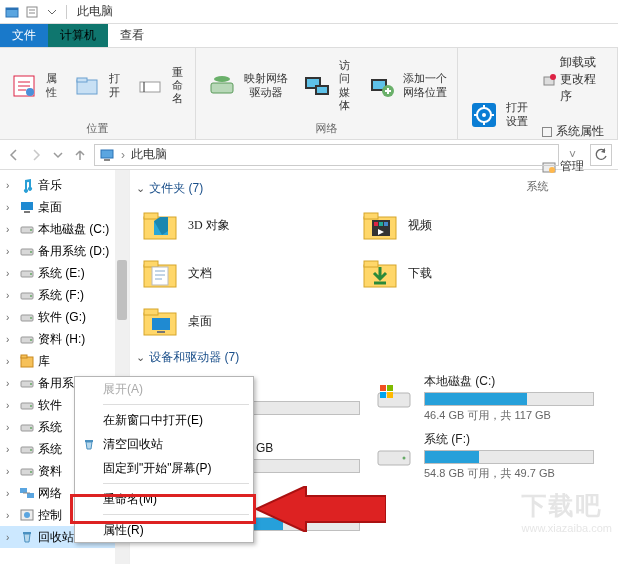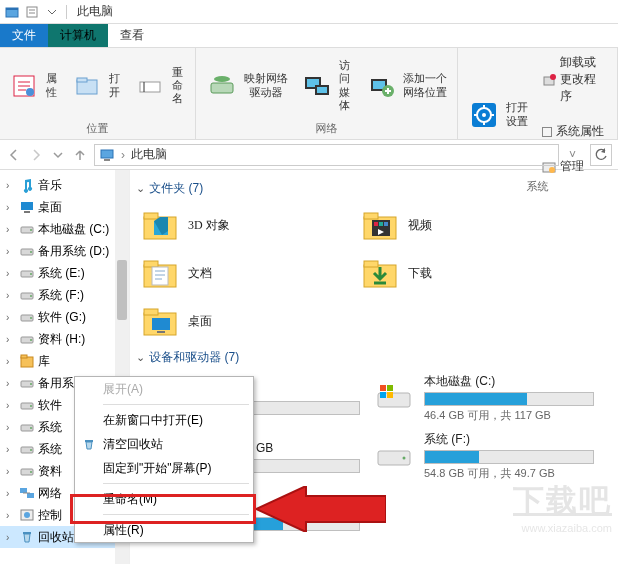--- a/index.html
+++ b/index.html
@@ -75,21 +75,21 @@
 .ctxmenu .mi.disabled { color: #aaa; cursor: default; }
 .ctxmenu .mi .miicon { position: absolute; left: 6px; width: 16px; height: 16px; display: inline-flex; align-items: center; justify-content: center; }
 .ctxmenu .sep { height: 1px; background: #ddd; margin: 3px 4px 3px 28px; }
 
 
 .hlbox { position: absolute; left: 70px; top: 494px; width: 186px; height: 30px; border: 3px solid #d22; z-index: 60; pointer-events: none; }
 .arrowwrap { position: absolute; left: 256px; top: 486px; z-index: 60; pointer-events: none; }
 
 
 .wm { position: absolute; right: 6px; bottom: 30px; opacity: 0.25; pointer-events: none; }
-.wm .big { font-size: 31px; color: #999; font-weight: bold; letter-spacing: 2px; text-decoration: underline; }
+.wm .big { font-size: 25px; color: #999; font-weight: bold; letter-spacing: 2px; }
 .wm .small { font-size: 11px; color: #999; text-align: right; }
 
 
 svg { display: block; }
 </style>
 </head>
 <body>
 
 <div class="titlebar">
   <span class="qat-icon">

